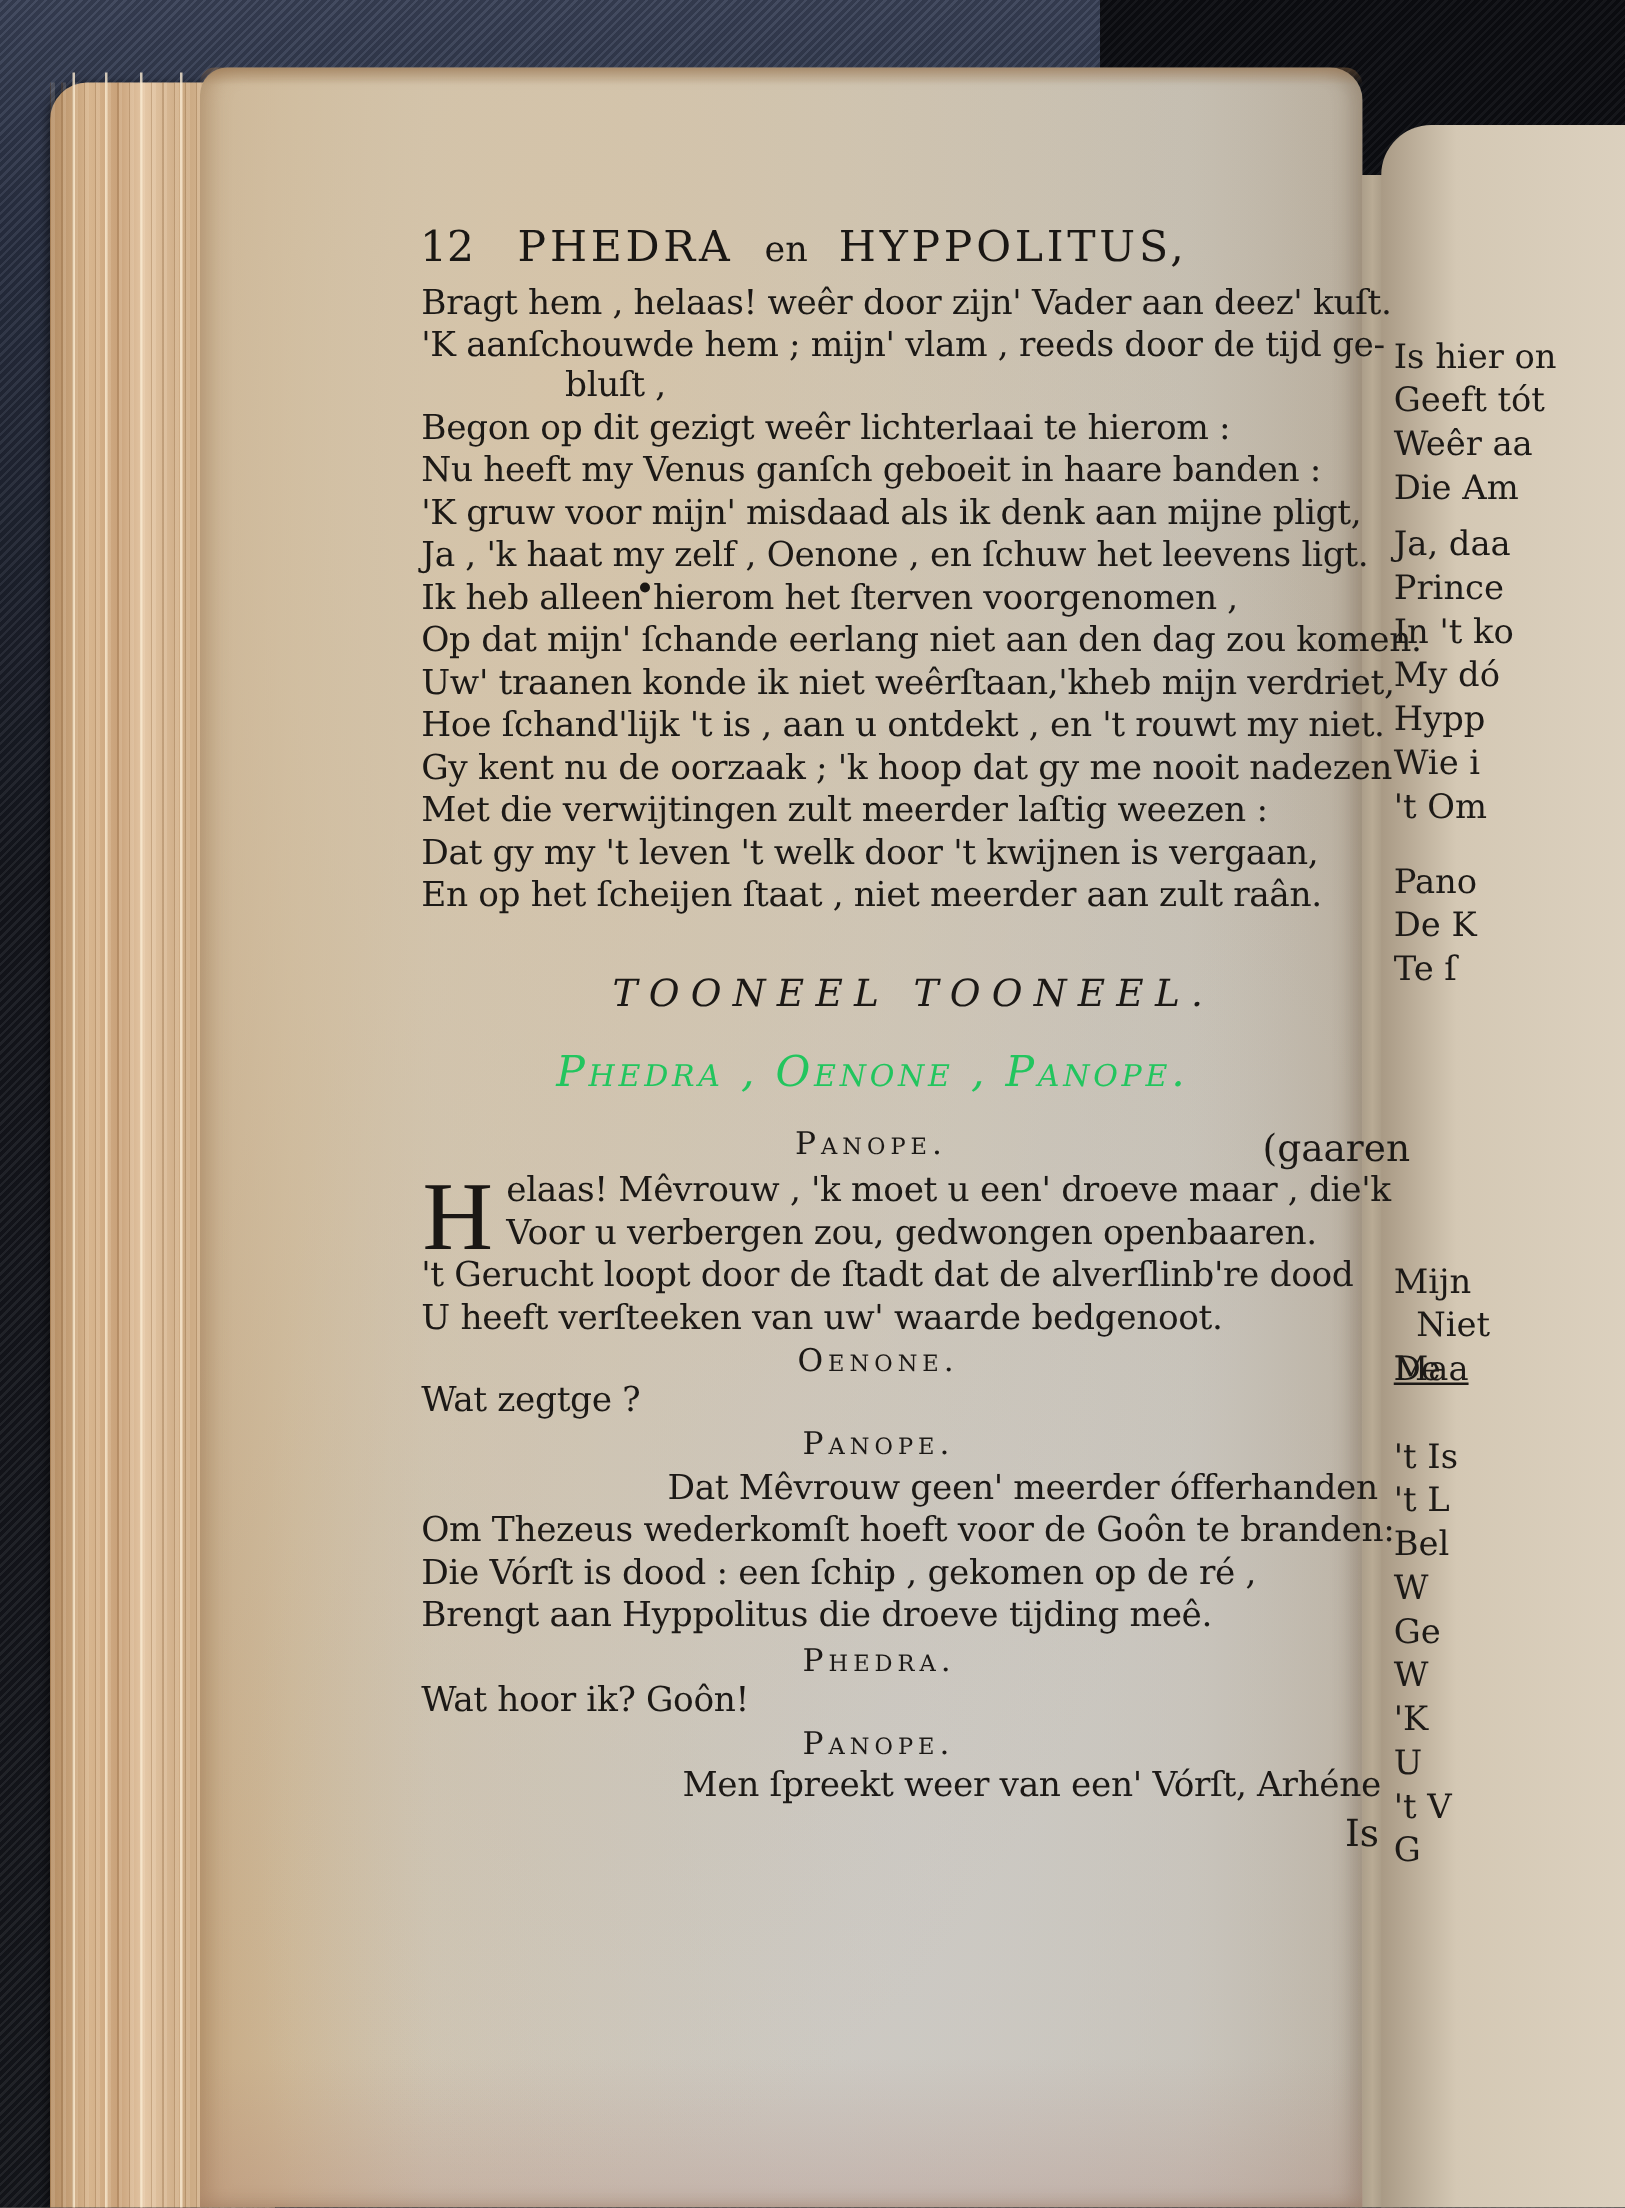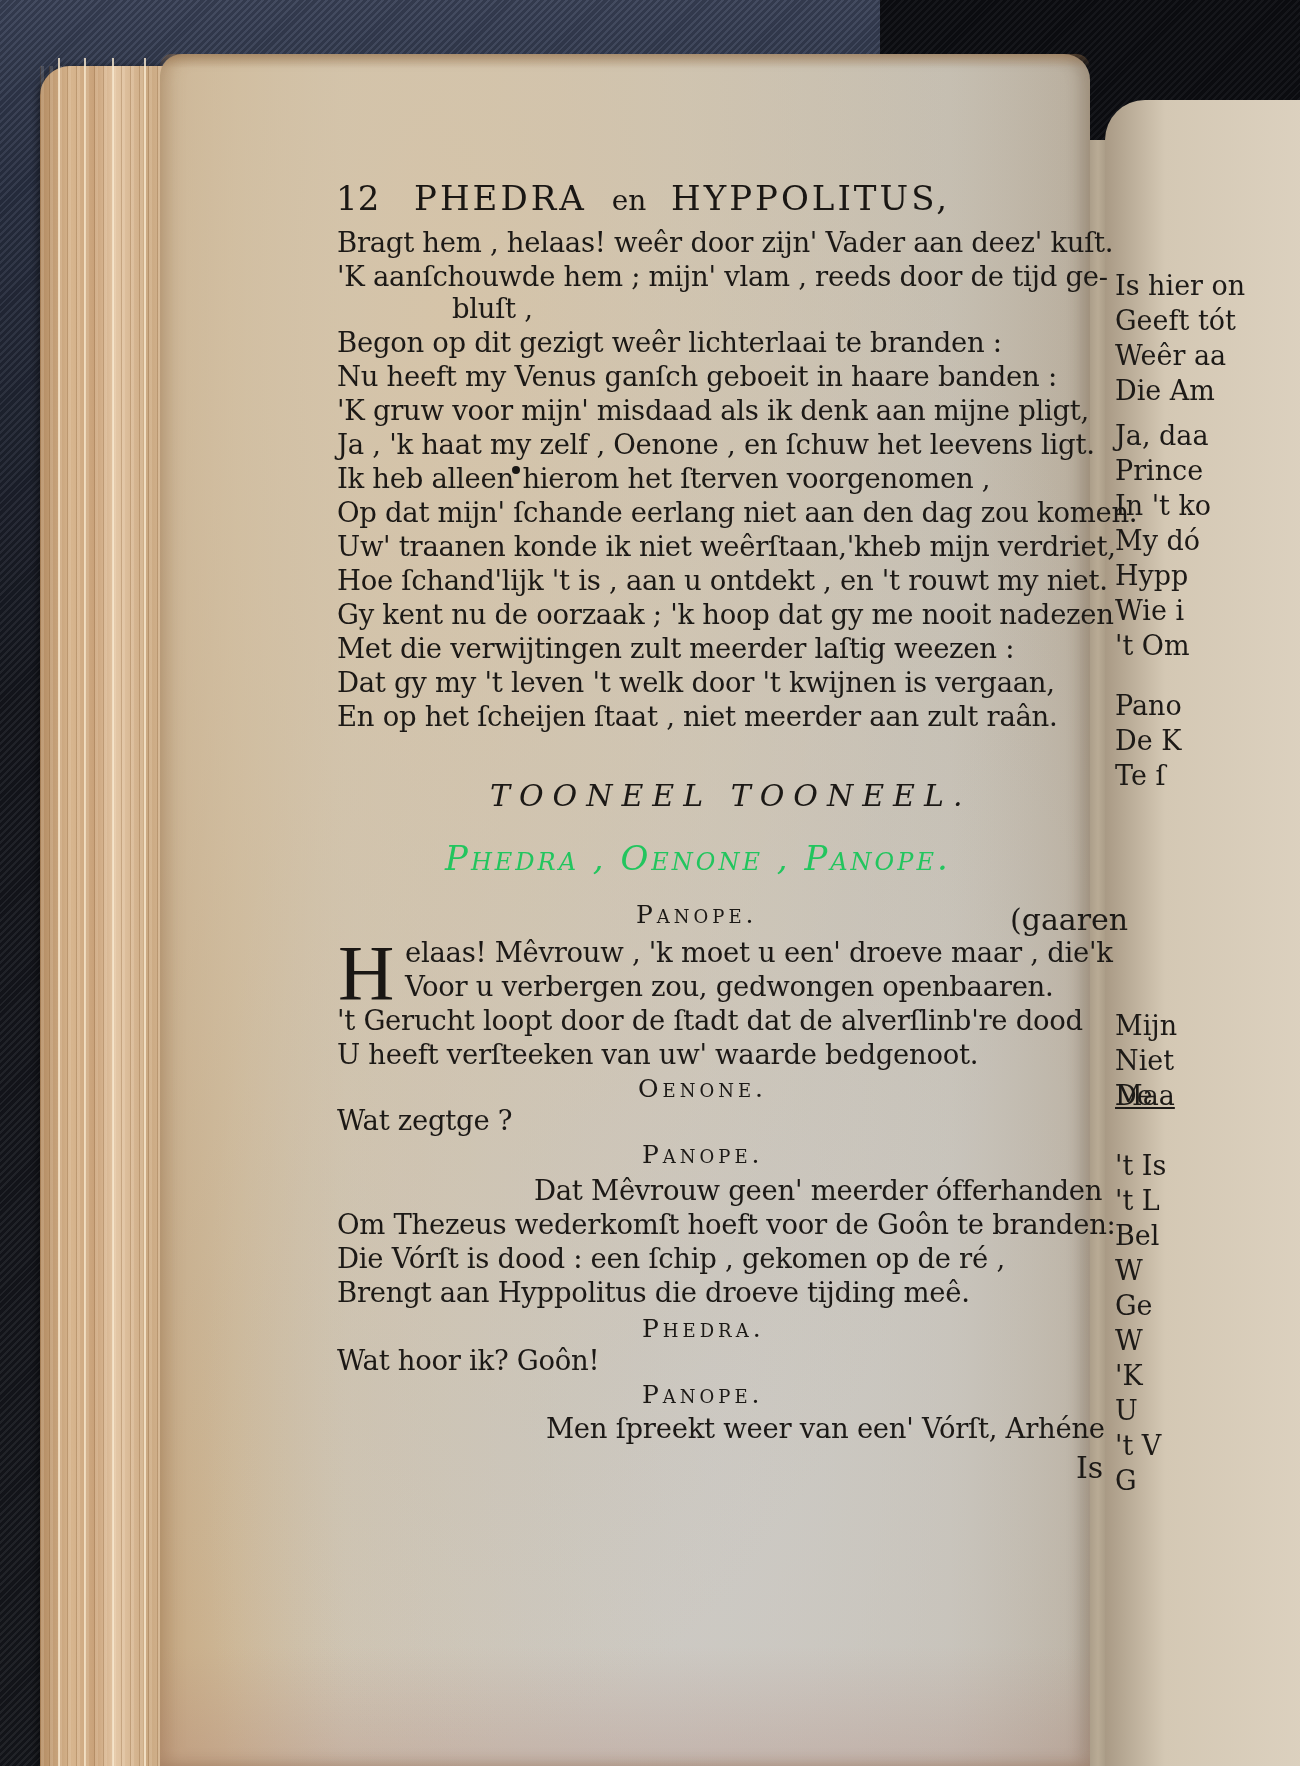--- a/index.html
+++ b/index.html
@@ -120,21 +120,21 @@
     <div class="rp-line" style="top: 355px;">Prince</div>
     <div class="rp-line" style="top: 390px;">In 't ko</div>
     <div class="rp-line" style="top: 425px;">My dó</div>
     <div class="rp-line" style="top: 460px;">Hypp</div>
     <div class="rp-line" style="top: 495px;">Wie i</div>
     <div class="rp-line" style="top: 530px;">'t Om</div>
     <div class="rp-line" style="top: 590px;">Pano</div>
     <div class="rp-line" style="top: 625px;">De K</div>
     <div class="rp-line" style="top: 660px;">Te ſ</div>
     <div class="rp-line" style="top: 910px;">Mijn</div>
-    <div class="rp-line" style="top: 945px;">Niet</div>
+    <div class="rp-line" style="top: 945px; margin-left: 18px;">Niet</div>
     <div class="rp-line" style="top: 980px; text-decoration: underline;">Maa</div>
     <div class="rp-line" style="top: 980px; text-align: right;">De</div>
     <div class="rp-line" style="top: 1050px;">'t Is</div>
     <div class="rp-line" style="top: 1085px;">'t L</div>
     <div class="rp-line" style="top: 1120px;">Bel</div>
     <div class="rp-line" style="top: 1155px;">W</div>
     <div class="rp-line" style="top: 1190px;">Ge</div>
     <div class="rp-line" style="top: 1225px;">W</div>
     <div class="rp-line" style="top: 1260px;">'K</div>
     <div class="rp-line" style="top: 1295px;">U</div>
@@ -149,21 +149,21 @@
 <div class="header">
   <span class="num">12</span>
   <span class="caps">PHEDRA</span>
   <span class="en">en</span>
   <span class="caps">HYPPOLITUS,</span>
 </div>
 
 <div class="verse" style="top:226px">Bragt hem , helaas! weêr door zijn' Vader aan deez' kuſt.</div>
 <div class="verse" style="top:260px">'K aanſchouwde hem ; mijn' vlam , reeds door de tijd ge-</div>
 <div class="verse indent1" style="top:292px">bluſt ,</div>
-<div class="verse" style="top:326px">Begon op dit gezigt weêr lichterlaai te branden :</div>
+<div class="verse" style="top:326px">Begon op dit gezigt weêr lichterlaai te hierom :</div>
 <div class="verse" style="top:360px">Nu heeft my Venus ganſch geboeit in haare banden :</div>
 <div class="verse" style="top:394px">'K gruw voor mijn' misdaad als ik denk aan mijne pligt,</div>
 <div class="verse" style="top:428px">Ja , 'k haat my zelf , Oenone , en ſchuw het leevens ligt.</div>
 <div class="verse" style="top:462px">Ik heb alleen hierom het ſterven voorgenomen ,</div>
 <div class="verse" style="top:496px">Op dat mijn' ſchande eerlang niet aan den dag zou komen.</div>
 <div class="verse" style="top:530px">Uw' traanen konde ik niet weêrſtaan,'kheb mijn verdriet,</div>
 <div class="verse" style="top:564px">Hoe ſchand'lijk 't is , aan u ontdekt , en 't rouwt my niet.</div>
 <div class="verse" style="top:598px">Gy kent nu de oorzaak ; 'k hoop dat gy me nooit nadezen</div>
 <div class="verse" style="top:632px">Met die verwijtingen zult meerder laſtig weezen :</div>
 <div class="verse" style="top:666px">Dat gy my 't leven 't welk door 't kwijnen is vergaan,</div>

